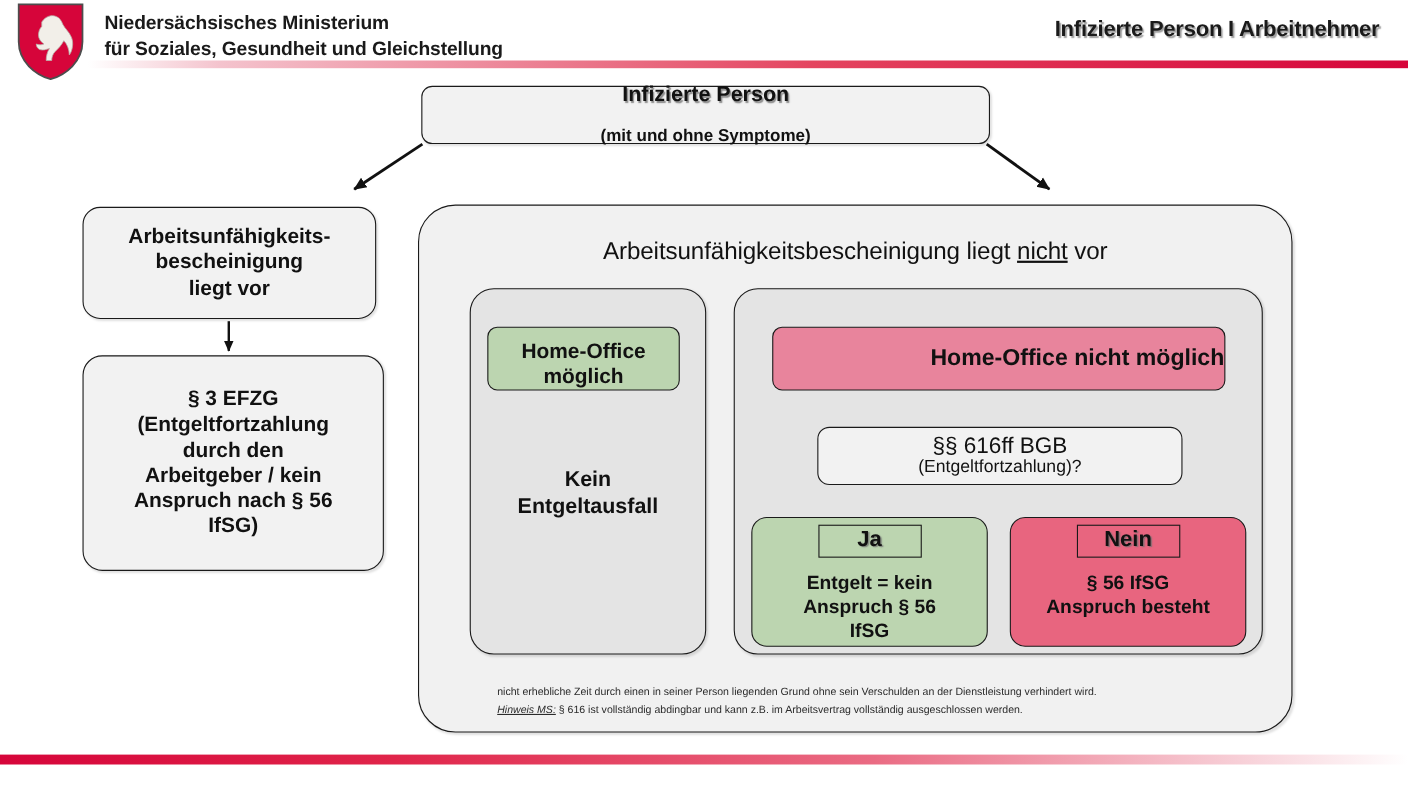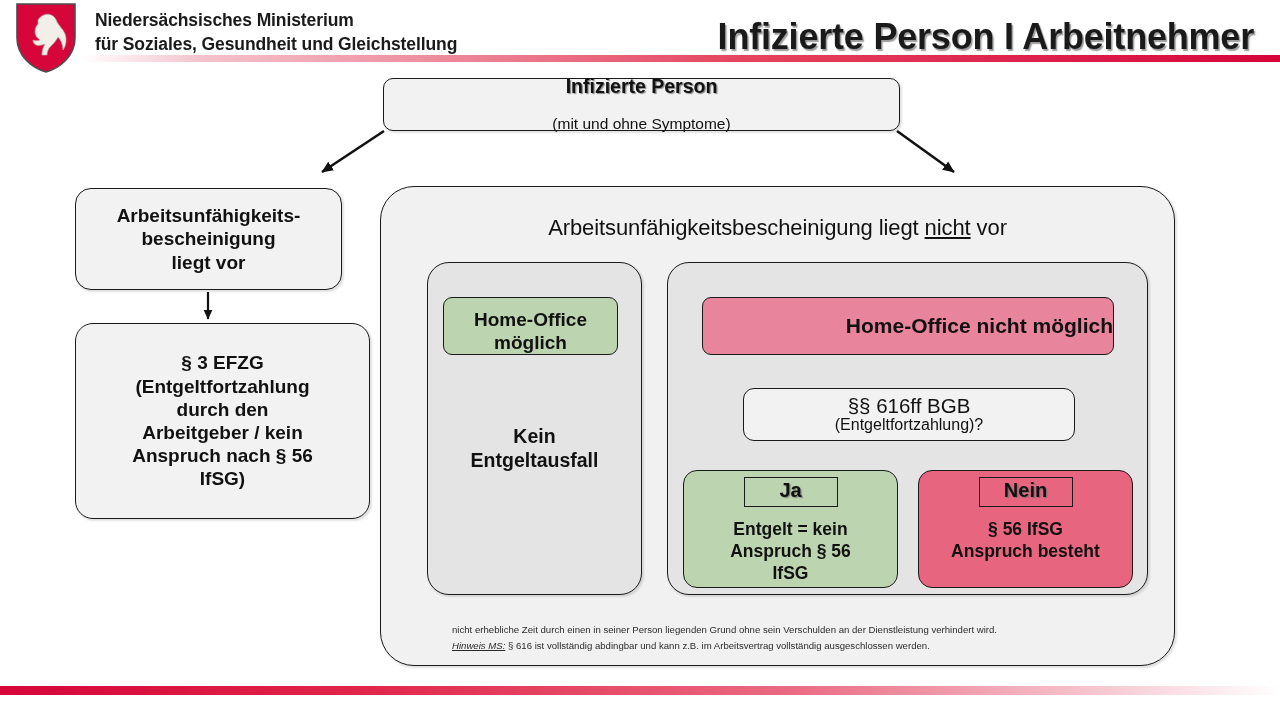--- a/index.html
+++ b/index.html
@@ -27,21 +27,21 @@
     left: 95px; top: 8px;
     font-size: 17.5px;
     font-weight: bold;
     color: #1a1a1a;
     line-height: 1.38;
     letter-spacing: -0.1px;
   }
   .header-title {
     position: absolute;
     right: 26px; top: 16px;
-    font-size: 36px;
+    font-size: 20px;
     font-weight: bold;
     color: #1a1a1a;
     letter-spacing: -0.2px;
     text-shadow: 1.5px 1.5px 1.2px rgba(120,120,120,0.75);
     white-space: nowrap;
   }
   .header-rule {
     position: absolute;
     left: 80px; top: 55px;
     width: 1200px; height: 7px;
@@ -70,30 +70,30 @@
   }
   .sh { text-shadow: 1.3px 1.3px 1.1px rgba(110,110,110,0.8); }
 
   
   #node-top {
     left: 383px; top: 78px; width: 517px; height: 53px;
     border-radius: 10px;
     justify-content: center;
   }
   #node-top .t1 { font-size: 19.5px; font-weight: bold; line-height: 1.05; }
-  #node-top .t2 { font-size: 15.5px; font-weight: normal; line-height: 1.15; margin-top: 19px; }
+  #node-top .t2 { font-size: 15.5px; font-weight: bold; line-height: 1.15; margin-top: 19px; }
 
   
   #node-au {
     left: 75px; top: 188px; width: 267px; height: 102px;
     font-size: 19px; font-weight: bold; line-height: 1.22;
     border-radius: 16px;
   }
   #node-efzg {
-    left: 75px; top: 323px; width: 295px; height: 196px;
+    left: 75px; top: 323px; width: 274px; height: 196px;
     font-size: 19px; font-weight: bold; line-height: 1.22;
     border-radius: 18px;
     padding: 0 10px;
   }
 
   
   #panel-outer {
     left: 380px; top: 186px; width: 795px; height: 480px;
     border-radius: 34px;
     background: #f1f1f1;

